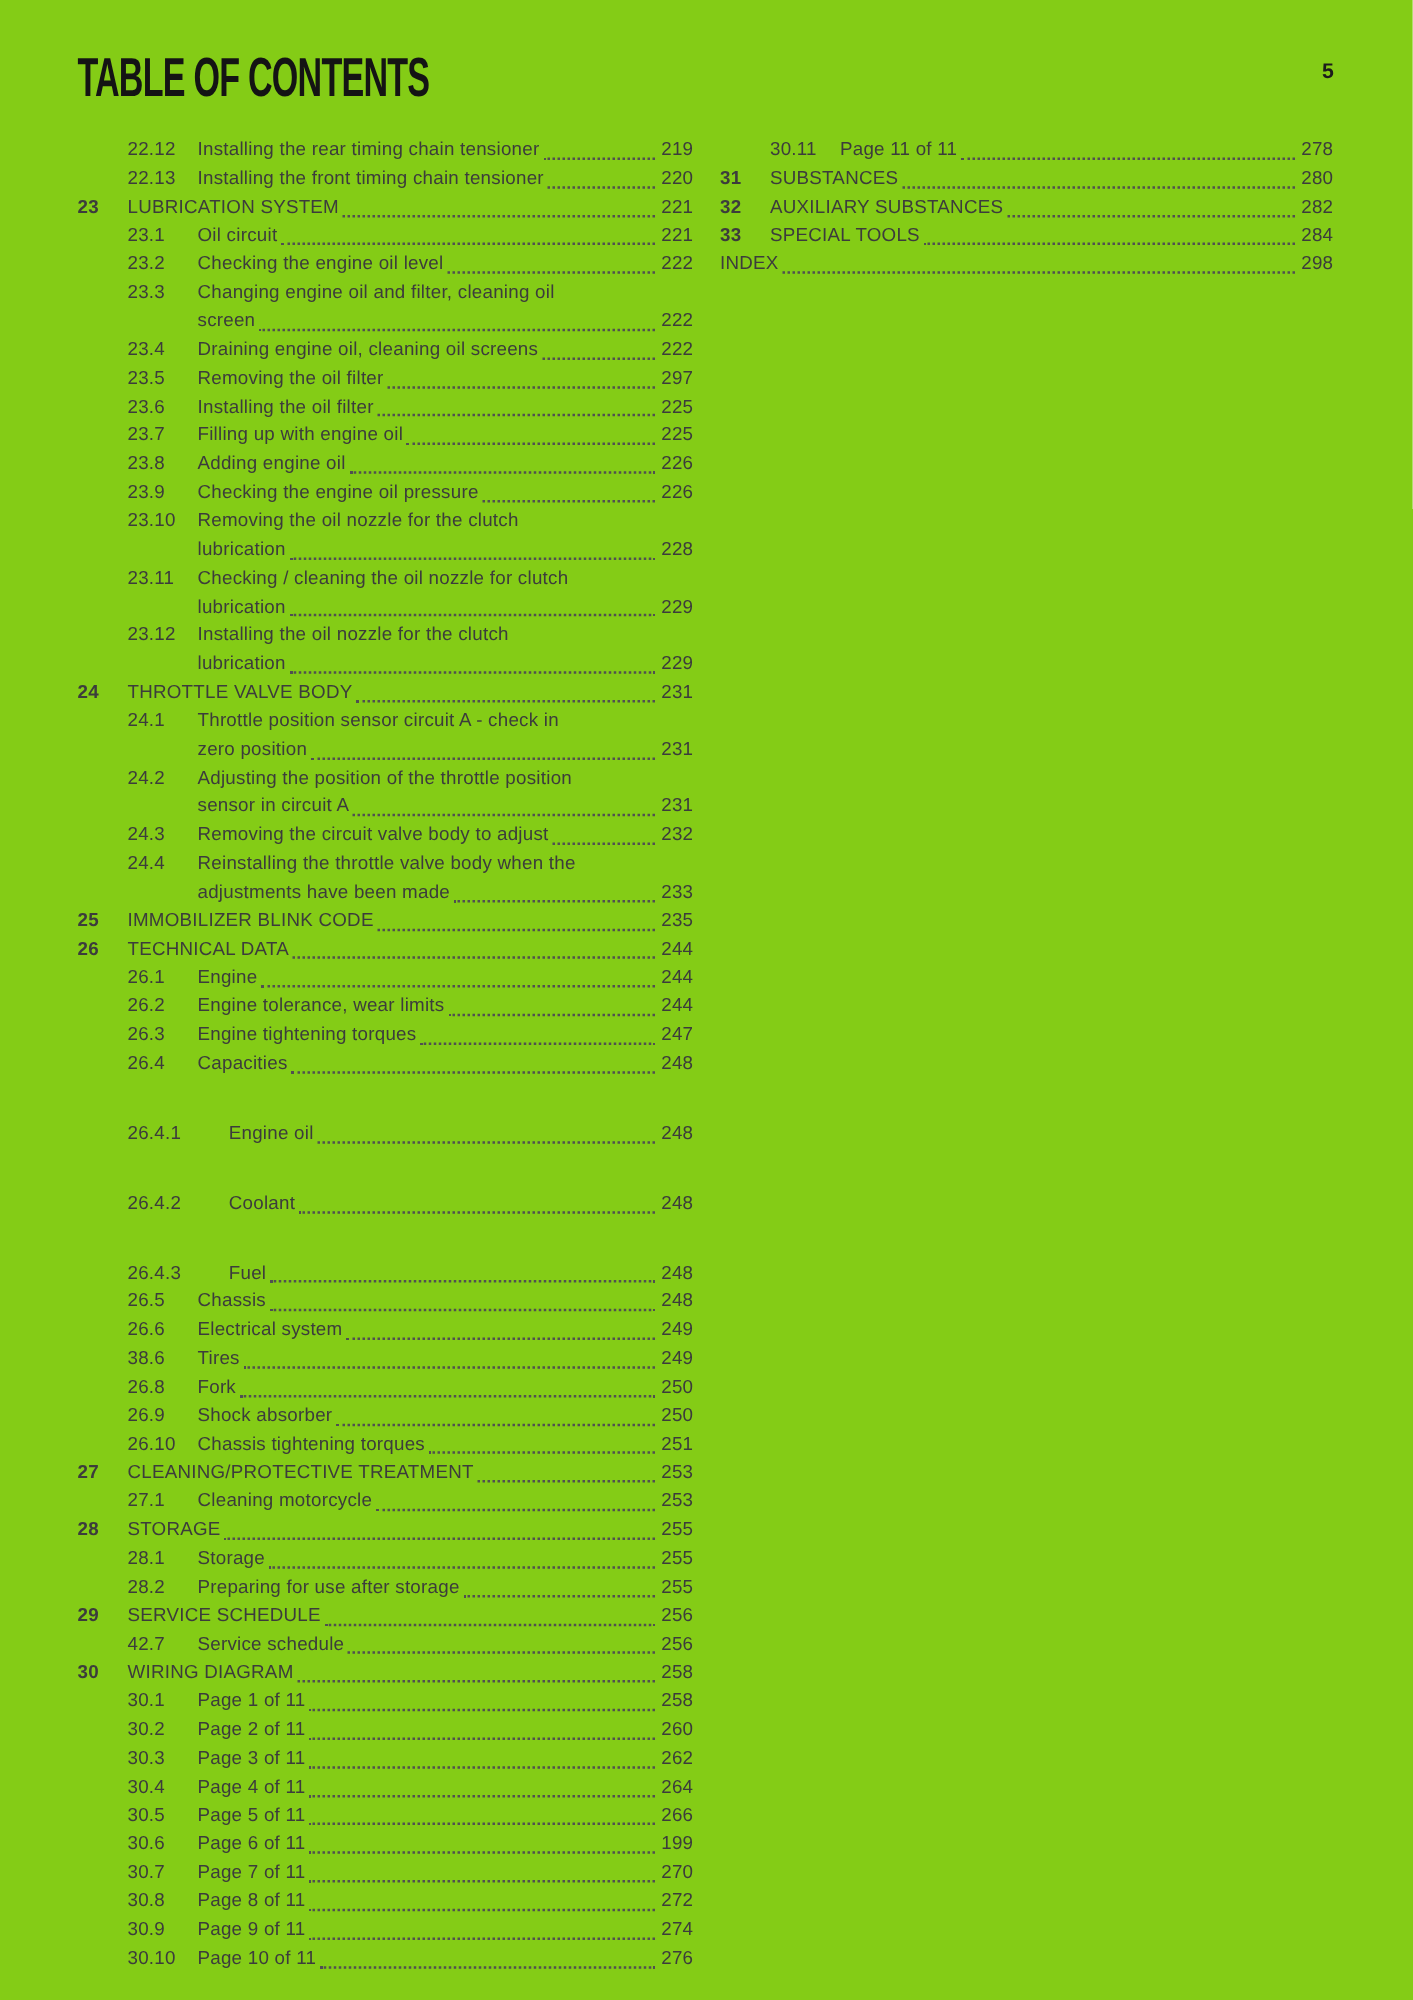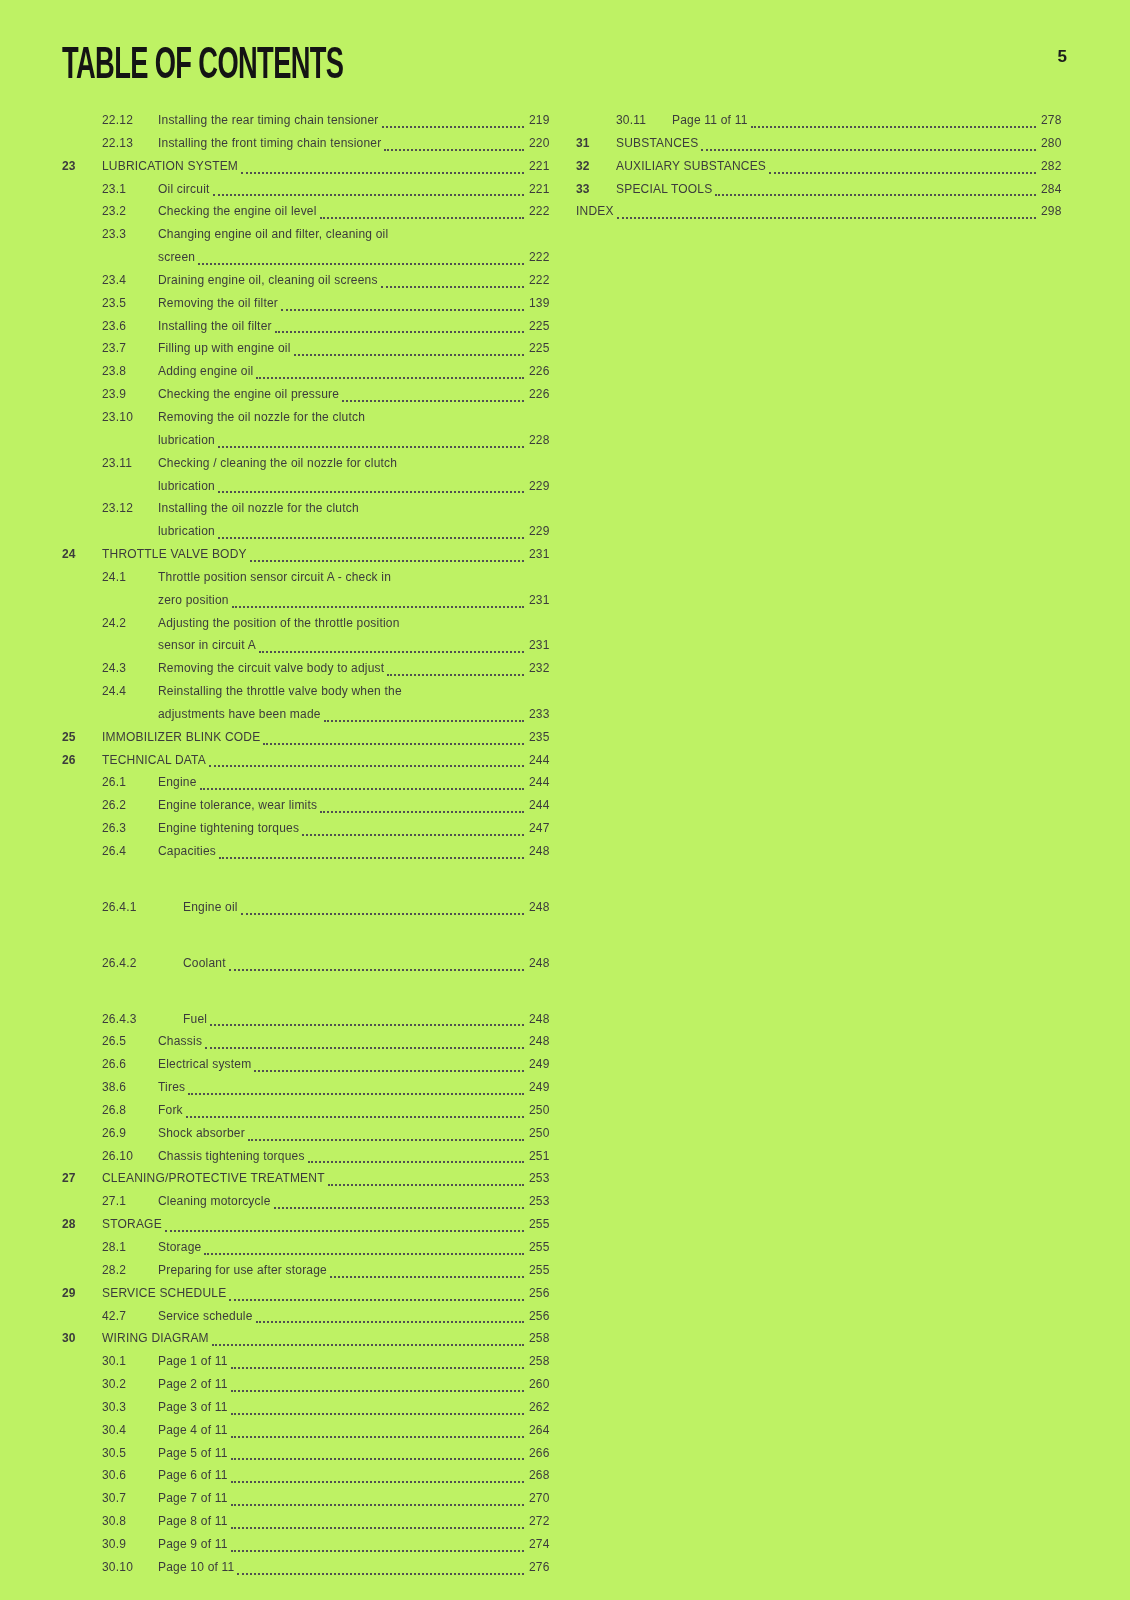--- a/index.html
+++ b/index.html
@@ -4,21 +4,21 @@
 <style>
   * { margin: 0; padding: 0; box-sizing: border-box; }
   html, body { width: 1130px; height: 1600px; }
   body {
     background: #ffffff;
     font-family: "Liberation Sans", sans-serif;
     color: #3a3a3a;
     position: relative;
     overflow: hidden;
   }
-  .page { position: absolute; inset: 0; background: #bef264; }
+  .page { position: absolute; inset: 0; background: #84cc16; }
 
   .doc-title {
     position: absolute;
     left: 62px;
     top: 38px;
     font-size: 44px;
     font-weight: 700;
     letter-spacing: -1px;
     color: #141414;
     white-space: nowrap;
@@ -32,21 +32,21 @@
     font-size: 17px;
     font-weight: 700;
     color: #1c1c1c;
   }
 
   .columns { position: absolute; left: 62px; top: 109px; width: 1006px; }
   .col {
     position: absolute;
     top: 0;
     width: 493px;
-    font-size: 12px;
+    font-size: 15px;
     letter-spacing: 0.2px;
     line-height: 22.85px;
     color: #3c3c3c;
   }
   #col-left  { left: 0; }
   #col-right { left: 514px; width: 491px; }
 
   .entry { position: relative; }
   .entry .num { position: absolute; top: 0; white-space: nowrap; }
 
@@ -132,21 +132,21 @@
             <span class="t">Draining engine oil, cleaning oil screens</span>
             <span class="leader"></span>
             <span class="pg">222</span>
           </div>
         </div>
         <div class="entry sub">
           <span class="num">23.5</span>
           <div class="line last">
             <span class="t">Removing the oil filter</span>
             <span class="leader"></span>
-            <span class="pg">139</span>
+            <span class="pg">297</span>
           </div>
         </div>
         <div class="entry sub">
           <span class="num">23.6</span>
           <div class="line last">
             <span class="t">Installing the oil filter</span>
             <span class="leader"></span>
             <span class="pg">225</span>
           </div>
         </div>
@@ -466,21 +466,21 @@
             <span class="t">Page 5 of 11</span>
             <span class="leader"></span>
             <span class="pg">266</span>
           </div>
         </div>
         <div class="entry sub">
           <span class="num">30.6</span>
           <div class="line last">
             <span class="t">Page 6 of 11</span>
             <span class="leader"></span>
-            <span class="pg">268</span>
+            <span class="pg">199</span>
           </div>
         </div>
         <div class="entry sub">
           <span class="num">30.7</span>
           <div class="line last">
             <span class="t">Page 7 of 11</span>
             <span class="leader"></span>
             <span class="pg">270</span>
           </div>
         </div>

